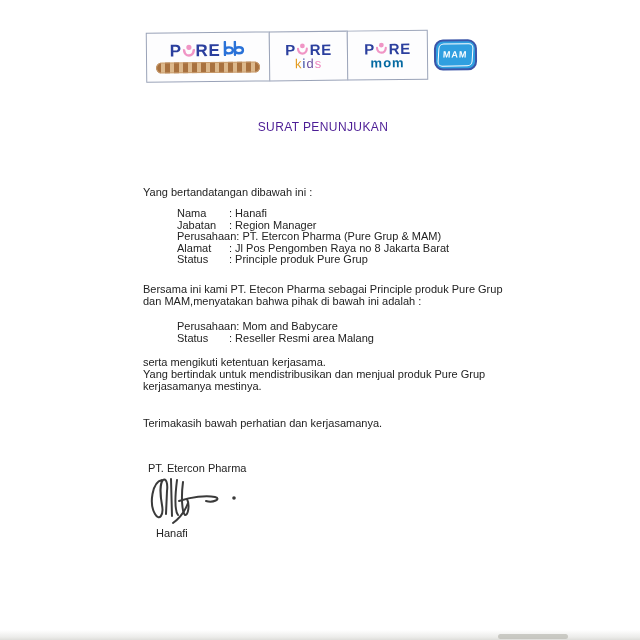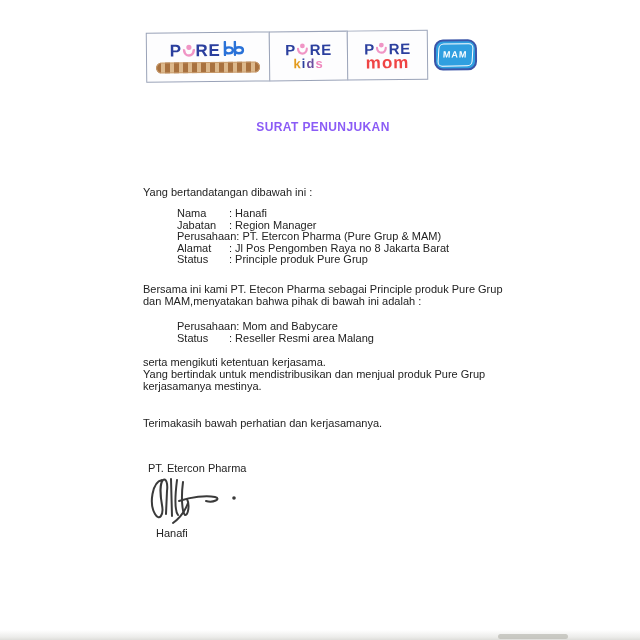--- a/index.html
+++ b/index.html
@@ -27,35 +27,35 @@
     display:flex;align-items:flex-end;
   }
   .pure-word .blue{color:#2b3f9e;}
   .baby-ico{display:inline-block;width:12px;height:15px;margin:0 1px;}
   .bb-ico{display:inline-block;width:24px;height:18px;margin-left:2px;}
   .ribbon{
     width:104px;height:11px;margin-top:3px;border-radius:6px;
     background:repeating-linear-gradient(90deg,#a8713f 0 5px,#dcb88c 5px 9px);
     box-shadow:0 0 0 1px #c79a6b inset;
   }
-  .sub-kids{font-weight:700;font-size:13px;line-height:12px;letter-spacing:1px;}
-  .sub-mom{font-weight:800;font-size:17px;line-height:12px;letter-spacing:1px;color:#ef4444;}
+  .sub-kids{font-weight:400;font-size:13px;line-height:12px;letter-spacing:1px;}
+  .sub-mom{font-weight:800;font-size:13px;line-height:12px;letter-spacing:1px;color:#0369a1;}
   .mam-badge{
     align-self:center;margin-left:6px;
     border:2px solid #3a55a8;border-radius:9px;background:#2f9fe0;padding:2px;
   }
   .mam-inner{
     border:1px solid #ffffff;border-radius:5px;
     color:#ffffff;font-weight:800;font-size:9px;letter-spacing:1px;
     padding:6px 4px;line-height:9px;transform:skewX(-4deg);
   }
   
   .doc-title{
     position:absolute;left:143px;top:120px;width:360px;text-align:center;
-    font-weight:700;font-size:12px;letter-spacing:0.4px;color:#8b5cf6;
+    font-weight:400;font-size:12px;letter-spacing:0.4px;color:#4c1d95;
   }
   .line{font-size:11px;line-height:12px;white-space:nowrap;color:#232323;}
   .block{position:absolute;}
   .opening{left:143px;top:186px;}
   .fields-a{left:177px;top:208px;}
   .fields-b{left:177px;top:321px;}
   .field-row{display:flex;font-size:11px;line-height:11.5px;white-space:nowrap;color:#232323;}
   .field-label{min-width:52px;}
   .para-1{left:143px;top:283px;}
   .para-2{left:143px;top:356px;}

